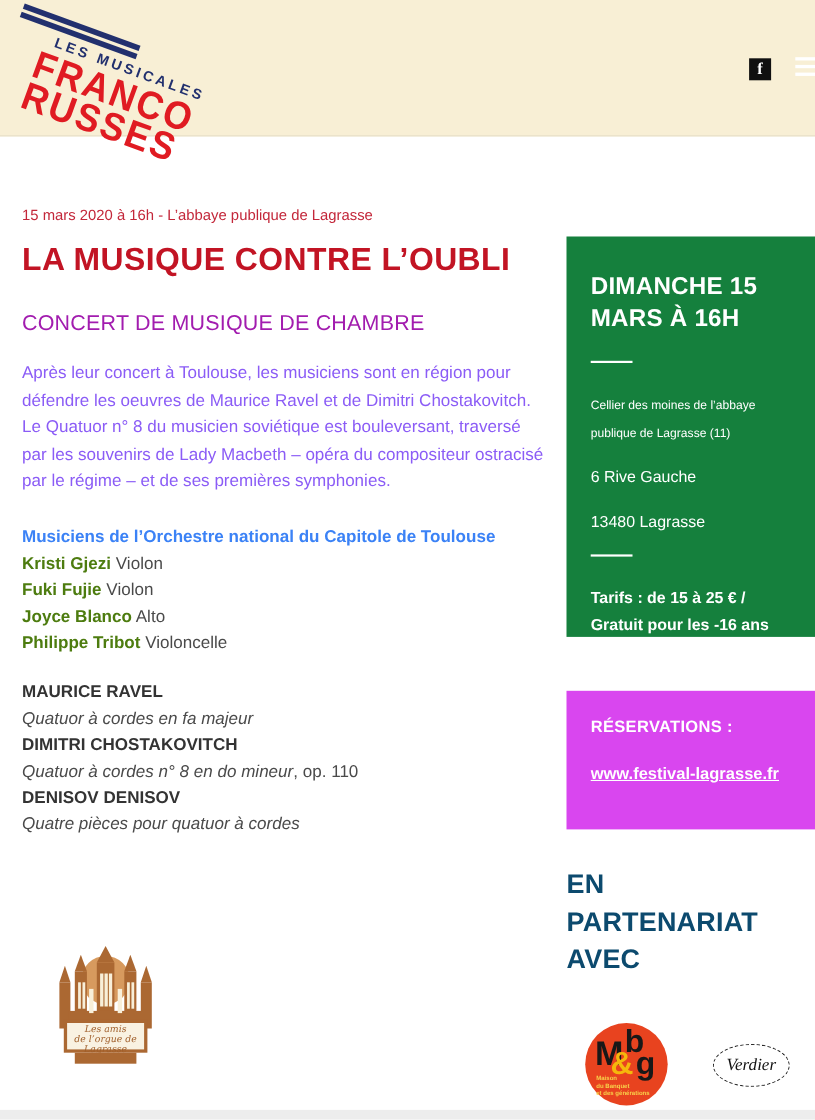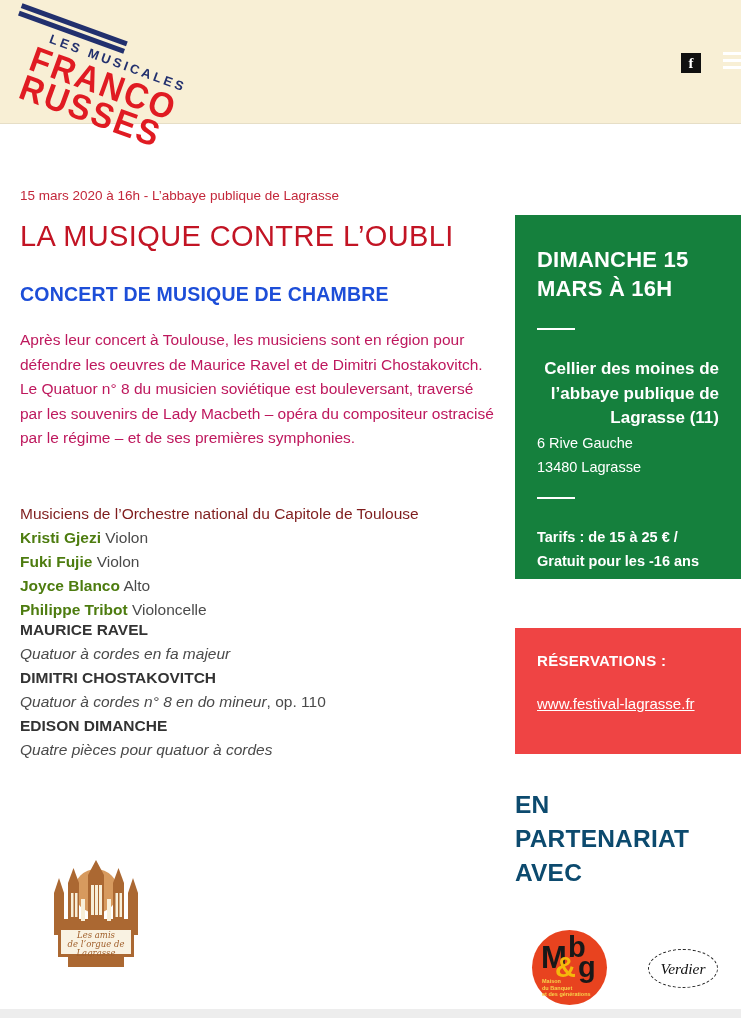--- a/index.html
+++ b/index.html
@@ -22,55 +22,55 @@
         font-weight:bold; font-size:15px; text-align:center; line-height:20px;
         cursor:pointer; }
   .burger { position:absolute; left:723px; top:52px; width:22px; cursor:pointer; }
   .burger span { display:block; width:22px; height:3px; background:#ffffff;
         margin-bottom:4px; }
 
   
   .date-line { position:absolute; left:20px; top:188px; color:#c3273a;
         font-size:13.5px; }
   .title { position:absolute; left:20px; top:220px; color:#c21424;
-        font-size:29px; font-weight:normal; letter-spacing:0.4px; }
-  .subtitle { position:absolute; left:20px; top:283px; color:#1d4ed8;
-        font-size:19.5px; font-weight:bold; letter-spacing:0.2px; }
-  .intro { position:absolute; left:20px; top:328px; width:474px; color:#be185d;
+        font-size:29px; font-weight:bold; letter-spacing:0.4px; }
+  .subtitle { position:absolute; left:20px; top:283px; color:#a21caf;
+        font-size:19.5px; font-weight:normal; letter-spacing:0.2px; }
+  .intro { position:absolute; left:20px; top:328px; width:474px; color:#8b5cf6;
         font-size:15.5px; line-height:24.5px; }
   .musicians { position:absolute; left:20px; top:477px; font-size:15.5px;
         line-height:24px; color:#4a4a4a; }
-  .musicians .ensemble { font-weight:normal; color:#7f1d1d;margin-top:25px; }
+  .musicians .ensemble { font-weight:bold; color:#3b82f6; }
   .musician b { color:#4d7c0f; }
   .program { position:absolute; left:20px; top:618px; font-size:15.5px;
         line-height:24px; color:#4a4a4a; }
   .program .composer { font-weight:bold; color:#333333; }
   .program .work { font-style:italic; }
   .footnote { position:absolute; left:20px; top:784px; font-size:15.5px;
         color:#4a4a4a; }
   .organ-logo { position:absolute; left:48px; top:858px; width:96px; height:114px; }
   .organ-logo text { font-family:"DejaVu Serif", serif; font-style:italic; }
 
   
   .event-box { position:absolute; left:515px; top:215px; width:226px; height:364px;
         background:#15803d; color:#ffffff; padding:30px 22px; }
   .event-box .ev-title { font-size:22px; font-weight:bold; line-height:29px;
         letter-spacing:0.2px; }
   .divider { width:38px; height:2px; background:#ffffff; }
   .event-box .d1 { margin:25px 0 27px 0; }
-  .event-box .venue { font-weight:bold; font-size:17px; line-height:24.5px;text-align:right; }
-  .event-box .addr { font-size:14.5px; line-height:24.5px; }
+  .event-box .venue { font-weight:normal; font-size:11px; line-height:24.5px; }
+  .event-box .addr { font-size:14.5px; line-height:24.5px;margin-top:16px; }
   .event-box .d2 { margin:17px 0 26px 0; }
   .event-box .tarifs { font-weight:bold; font-size:14.5px; line-height:24.5px; }
 
   .resa-box { position:absolute; left:515px; top:628px; width:226px; height:126px;
-        background:#ef4444; color:#ffffff; padding:24px 22px; }
+        background:#d946ef; color:#ffffff; padding:24px 22px; }
   .resa-box .resa-label { font-size:15px; font-weight:bold; letter-spacing:0.3px; }
   .resa-box .resa-link { display:inline-block; margin-top:26px; color:#ffffff;
-        font-size:15px; font-weight:400; text-decoration:underline; cursor:pointer; }
+        font-size:15px; font-weight:700; text-decoration:underline; cursor:pointer; }
 
   .partners-heading { position:absolute; left:515px; top:788px; width:210px;
         color:#0c4a6e; font-size:24.5px; font-weight:bold; line-height:34px;
         letter-spacing:0.2px; }
 
   
   .mbg { position:absolute; left:532px; top:930px; width:75px; height:75px;
         background:#e8431f; border-radius:50%; cursor:pointer; }
   .mbg span { position:absolute; font-weight:bold; color:#181818; }
   .mbg .l-m { left:9px; top:10px; font-size:31px; }
@@ -132,21 +132,21 @@
       <b>Philippe Tribot</b>
       <span>Violoncelle</span>
     </div>
   </div>
 
   <div class="program">
     <div class="composer">MAURICE RAVEL</div>
     <div><span class="work">Quatuor à cordes en fa majeur</span><span></span></div>
     <div class="composer">DIMITRI CHOSTAKOVITCH</div>
     <div><span class="work">Quatuor à cordes n° 8 en do mineur</span><span>, op. 110</span></div>
-    <div class="composer">EDISON DIMANCHE</div>
+    <div class="composer">DENISOV DENISOV</div>
     <div><span class="work">Quatre pièces pour quatuor à cordes</span><span></span></div>
   </div>
 
 
   <svg class="organ-logo" viewBox="0 0 96 112">
     <circle cx="48" cy="32" r="22" fill="#d79a5e"></circle>
     <g fill="#ab6832">
       <rect x="6" y="34" width="10" height="42"></rect>
         <polygon points="6,34 11,19 16,34"></polygon>
       <rect x="20" y="24" width="11" height="52"></rect>

